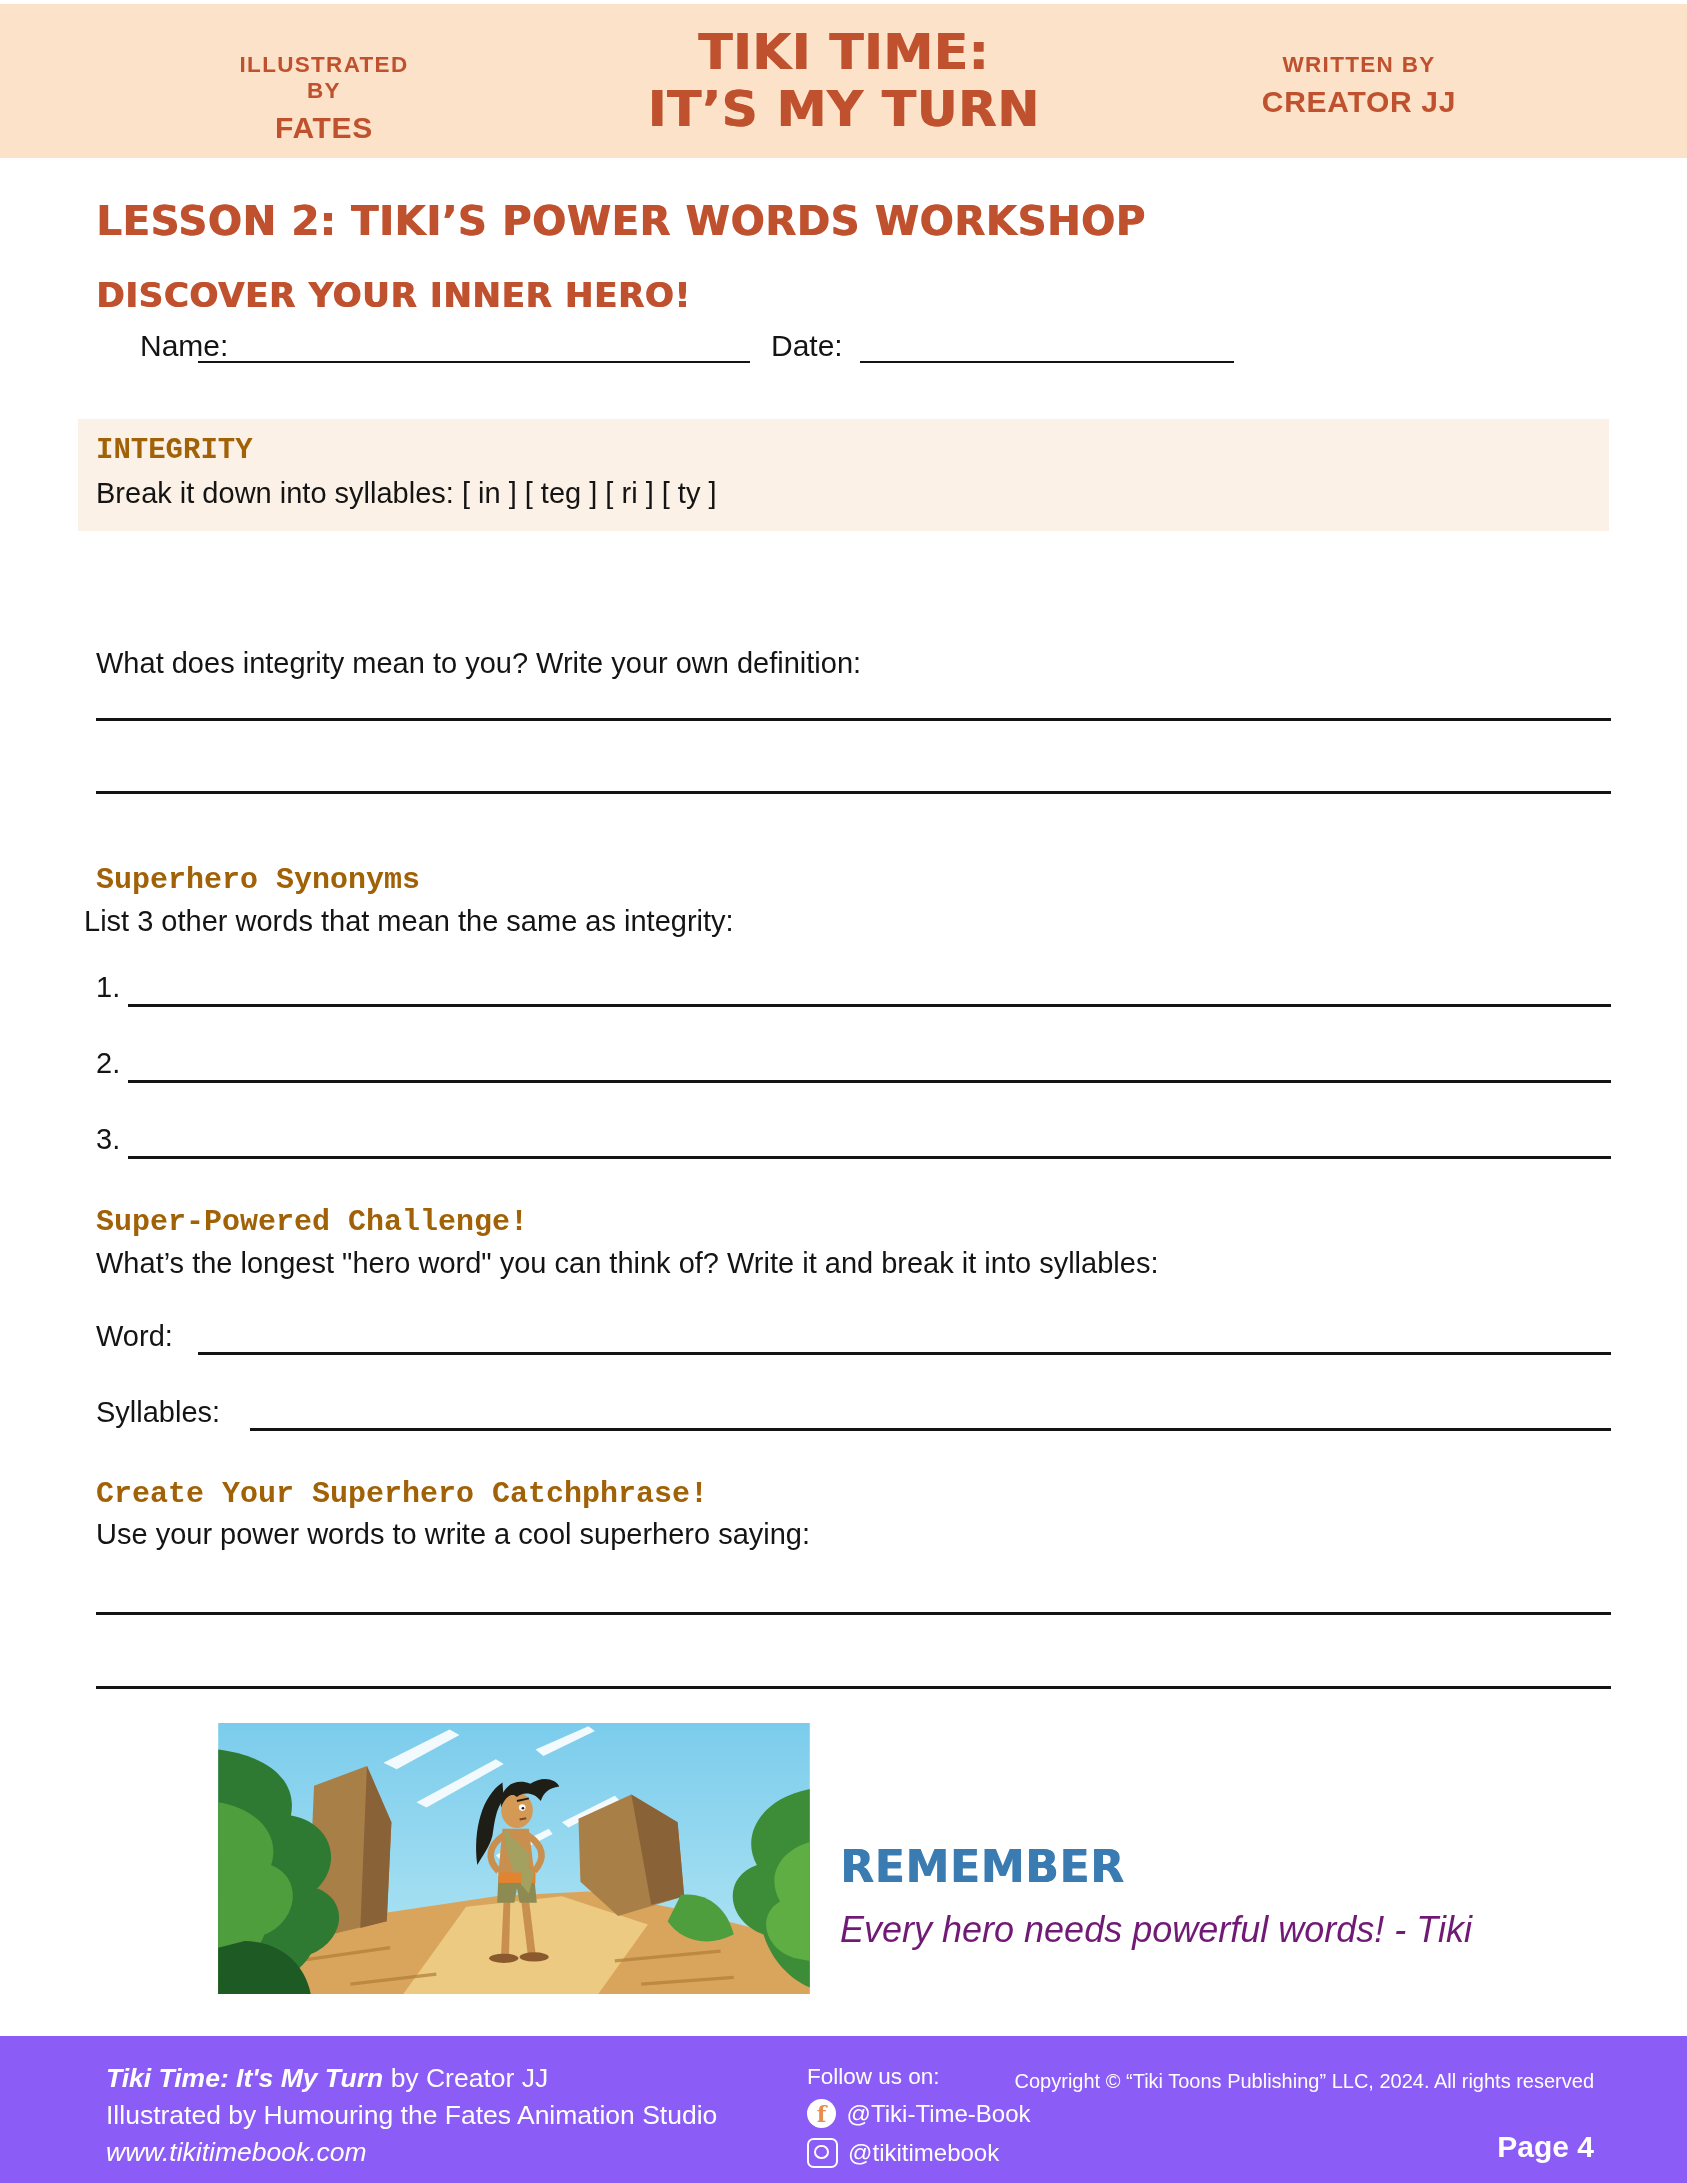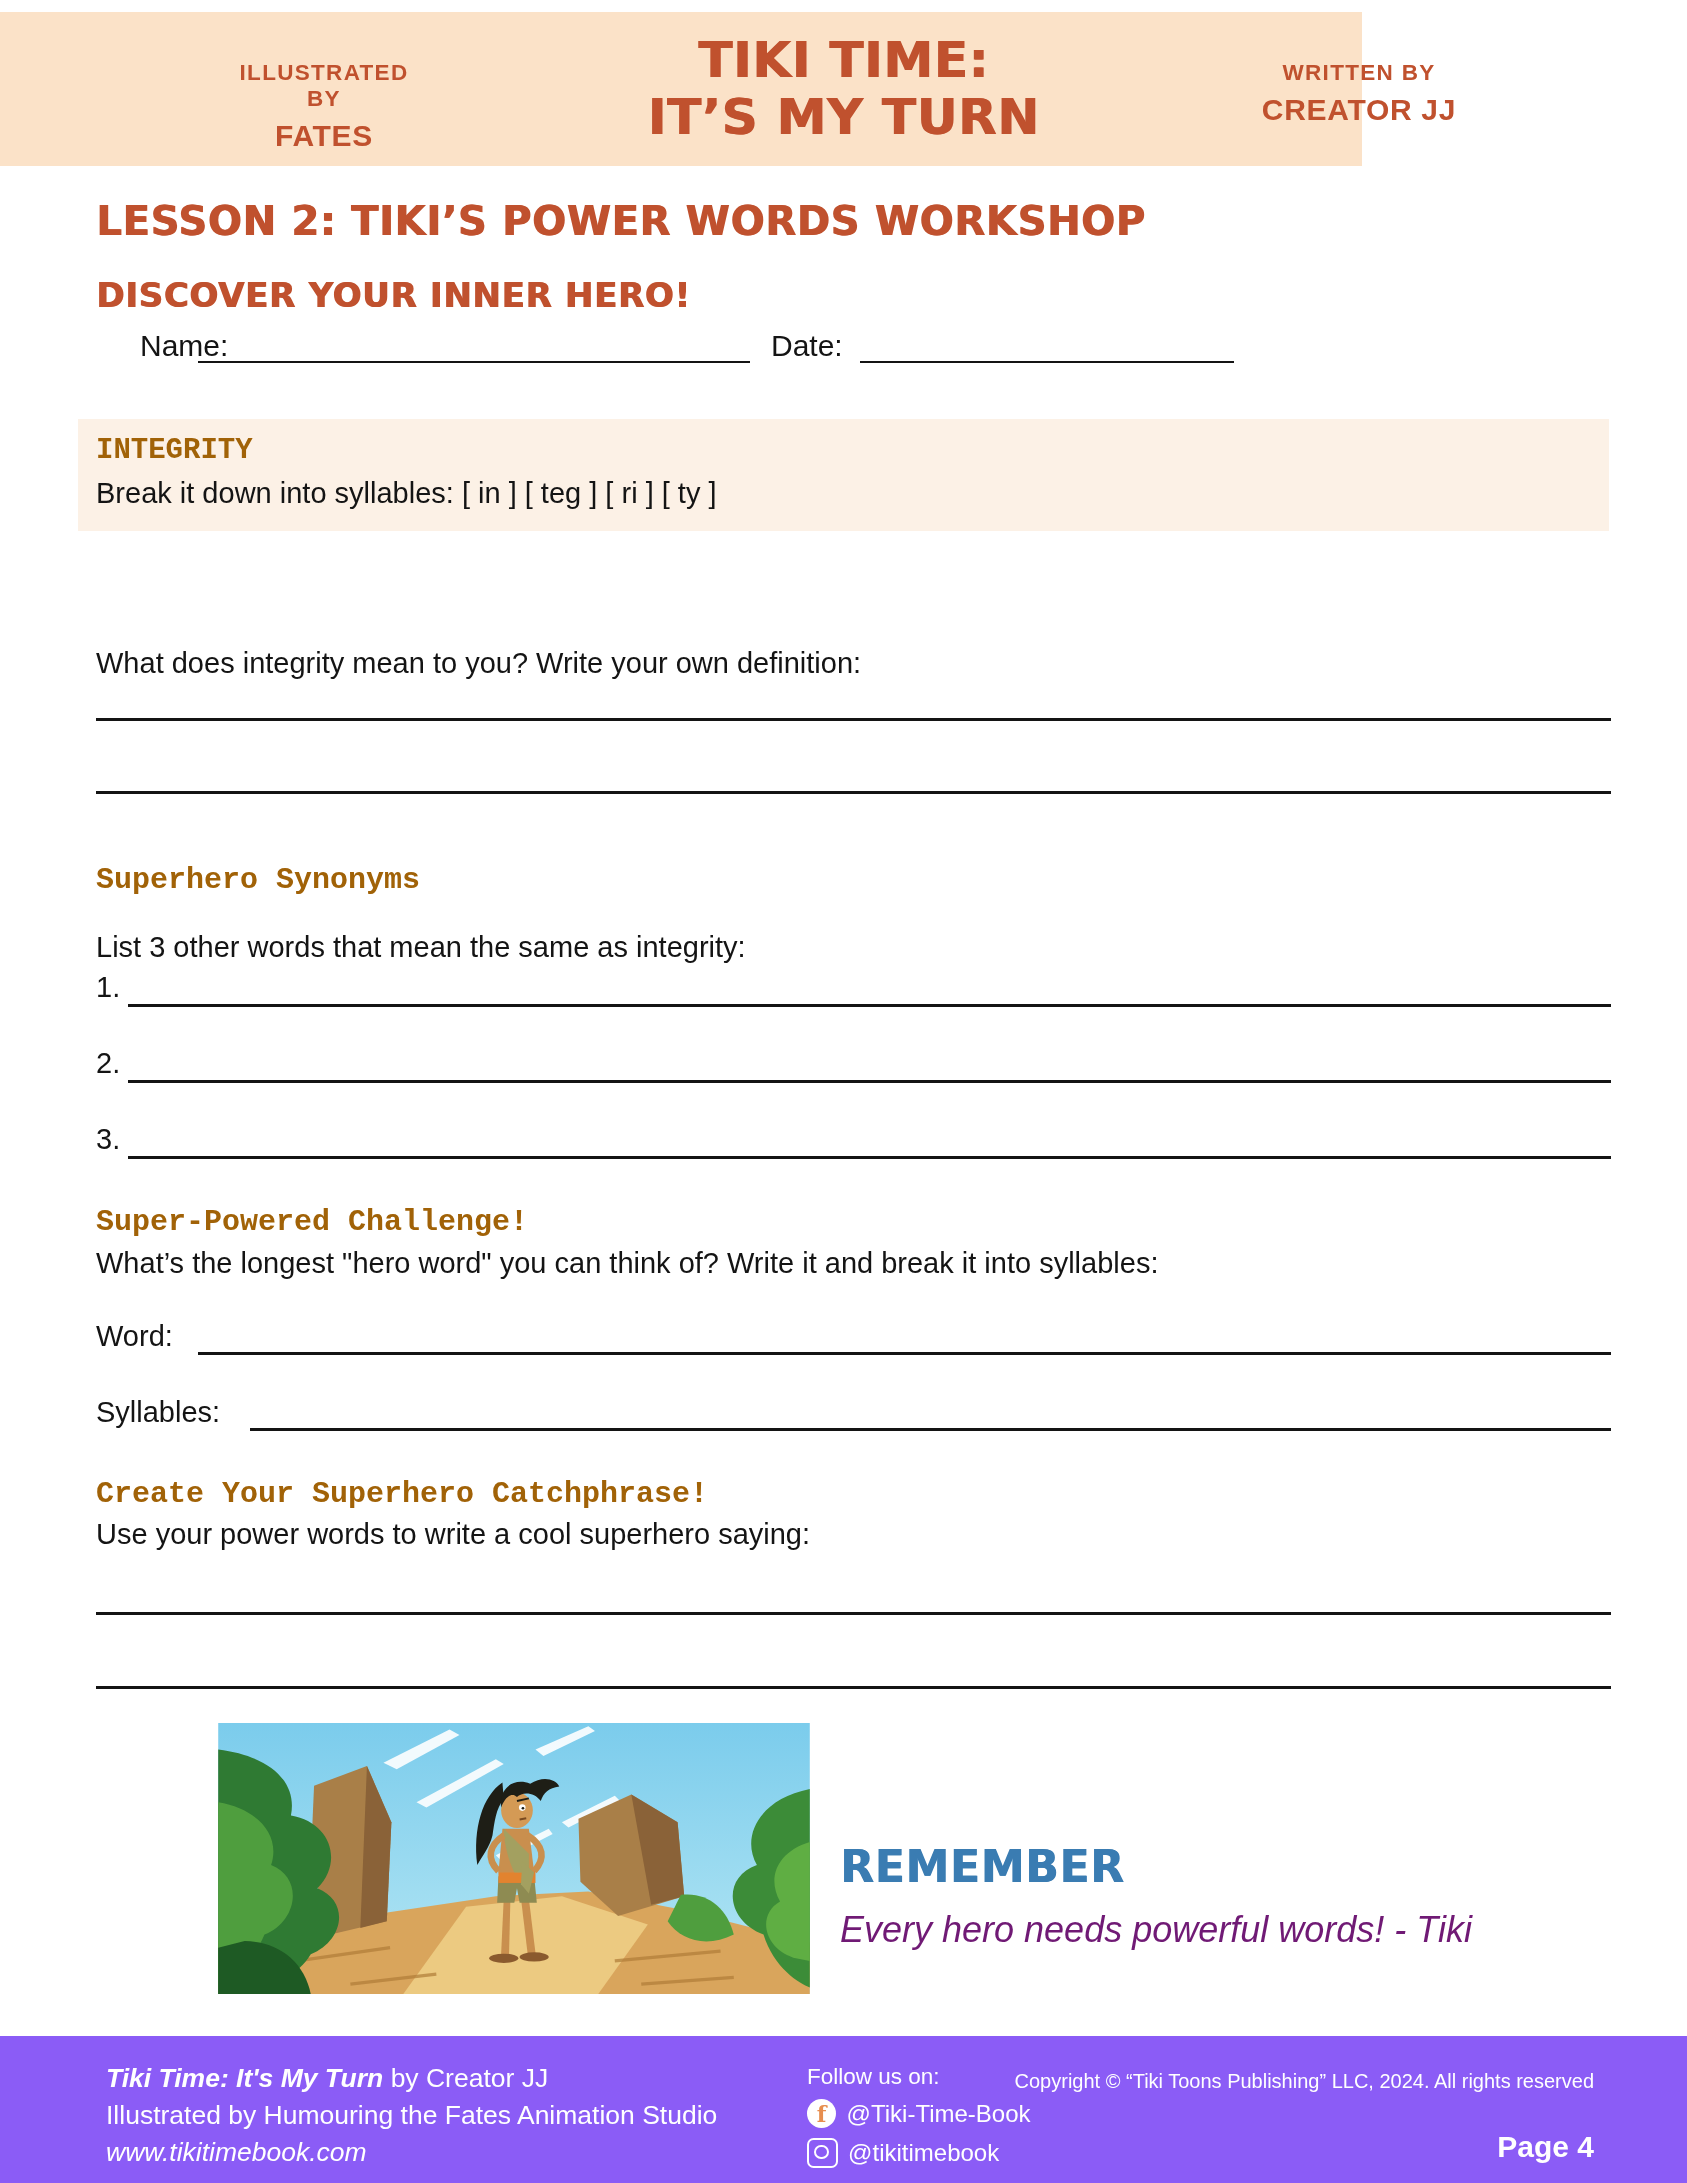--- a/index.html
+++ b/index.html
@@ -2,21 +2,21 @@
 <html style="font-size:10.6px"><head>
 <meta charset="utf-8">
 <style>
   html,body{margin:0;padding:0;background:#ffffff;}
   #page{
     position:relative;width:1687px;height:2183px;background:#ffffff;overflow:hidden;
     font-family:"Liberation Sans", sans-serif;color:#1c1c1c;
   }
   .abs{position:absolute;}
   
-  #header{left:0;top:12px;width:1362px;height:154px;background:#fbe2c8;}
+  #header{left:0;top:4px;width:1687px;height:154px;background:#fbe2c8;}
   .credit{ text-align:center;color:#c0512e;}
   .credit-label{font-size:22.5px;letter-spacing:1.3px;font-weight:600;}
   .credit-name{font-size:30px;font-weight:800;letter-spacing:0.7px;margin-top:6.6px;}
   .brush{
     font-family:"DejaVu Sans", sans-serif;font-weight:800;color:#c0512e;
     letter-spacing:0.7px; text-shadow:1px 0 #c0512e;
   }
   #main-title{left:0;top:20px;width:1687px;text-align:center;font-size:50px;line-height:57px;}
   
   .h-brush{font-size:37px;white-space:nowrap;}
@@ -80,21 +80,21 @@
   <div id="integrity-box" class="abs">
     <div class="abs h-sub" style="left:18px;top:14.6px;font-size:29px;">INTEGRITY</div>
     <div class="abs body-text" style="left:18px;top:58px;">Break it down into syllables: [ in ] [ teg ] [ ri ] [ ty ]</div>
   </div>
 
   <div class="abs body-text" style="left:96px;top:647px;">What does integrity mean to you? Write your own definition:</div>
   <div class="abs wline" style="left:96px;top:718px;width:1515px;"></div>
   <div class="abs wline" style="left:96px;top:791px;width:1515px;"></div>
 
   <div class="abs h-sub" style="left:96px;top:863px;">Superhero Synonyms</div>
-  <div class="abs body-text" style="left:96px;top:905px;margin-top:26px;">List 3 other words that mean the same as integrity:</div>
+  <div class="abs body-text" style="left:84px;top:905px;">List 3 other words that mean the same as integrity:</div>
 
   <div class="abs num" style="left:96px;top:971px;">1.</div>
   <div class="abs wline" style="left:128px;top:1004px;width:1483px;"></div>
   <div class="abs num" style="left:96px;top:1047px;">2.</div>
   <div class="abs wline" style="left:128px;top:1080px;width:1483px;"></div>
   <div class="abs num" style="left:96px;top:1123px;">3.</div>
   <div class="abs wline" style="left:128px;top:1156px;width:1483px;"></div>
 
   <div class="abs h-sub" style="left:96px;top:1205px;">Super-Powered Challenge!</div>
   <div class="abs body-text" style="left:96px;top:1247px;">What’s the longest "hero word" you can think of? Write it and break it into syllables:</div>

